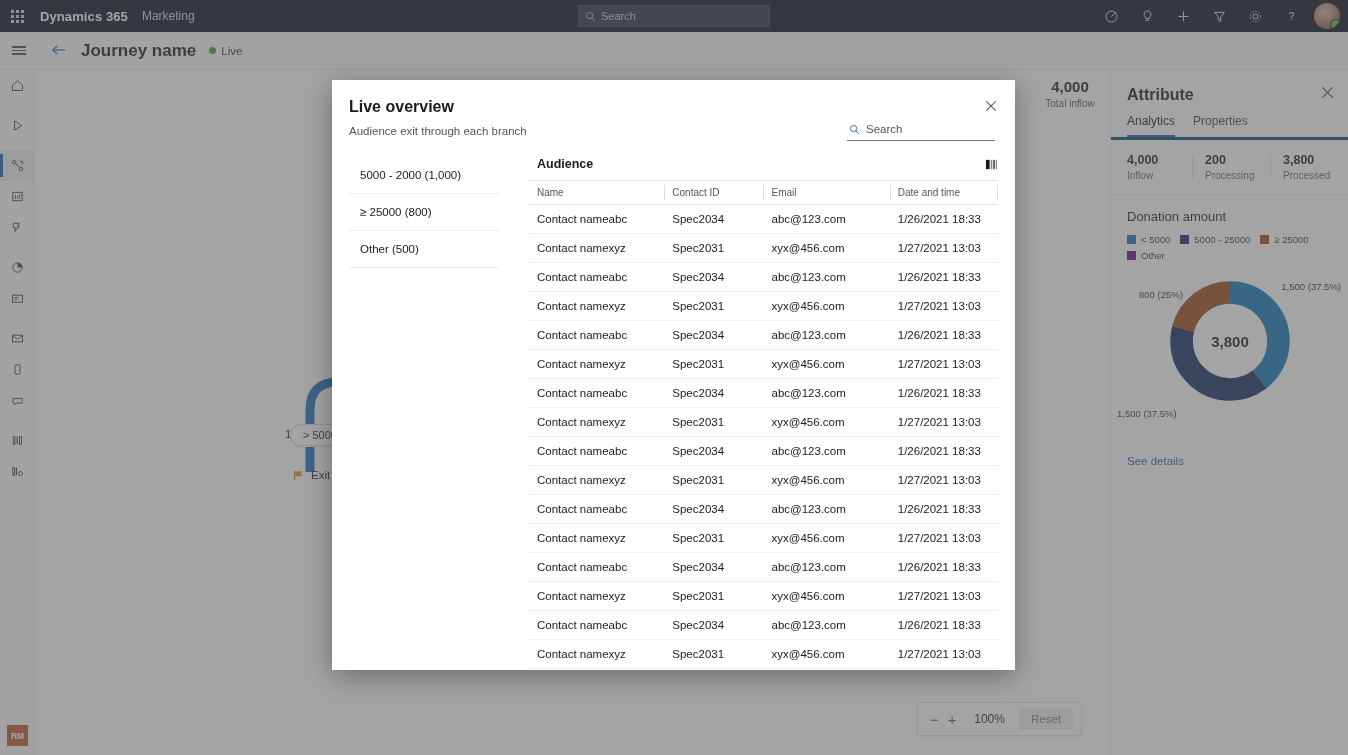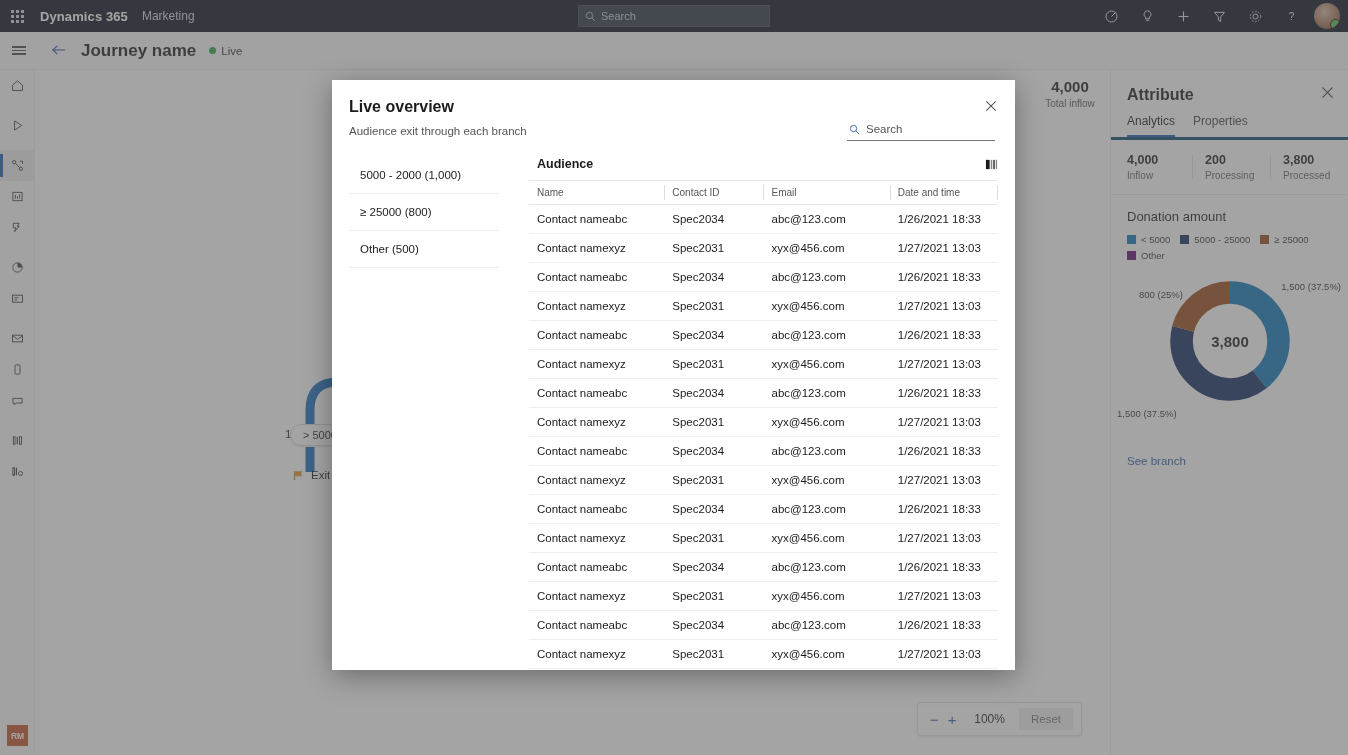--- a/index.html
+++ b/index.html
@@ -488,21 +488,21 @@
         <circle id="seg0" cx="21" cy="21" r="15.9" fill="none" stroke-width="7.4" transform="rotate(-90 21 21)" stroke="#1077bb" stroke-dasharray="39.435 60.467" stroke-dashoffset="0.000"></circle>
         <circle id="seg1" cx="21" cy="21" r="15.9" fill="none" stroke-width="7.4" transform="rotate(-90 21 21)" stroke="#122a63" stroke-dasharray="39.435 60.467" stroke-dashoffset="-39.435"></circle>
         <circle id="seg2" cx="21" cy="21" r="15.9" fill="none" stroke-width="7.4" transform="rotate(-90 21 21)" stroke="#9c4a1a" stroke-dasharray="21.032 78.871" stroke-dashoffset="-78.871"></circle>
       </svg>
       <div class="donut-center">3,800</div>
       <div class="donut-lbl lbl-a">1,500 (37.5%)</div>
       <div class="donut-lbl lbl-b">800 (25%)</div>
       <div class="donut-lbl lbl-c">1,500 (37.5%)</div>
     </div>
 
-    <div class="see-details">See branch</div>
+    <div class="see-details">See details</div>
   </div>
 
   <div class="scrim"></div>
 
   <div class="modal">
     <div class="modal-head">
       <div class="modal-title">Live overview</div>
       <div class="modal-sub">Audience exit through each branch</div>
       <div class="modal-close">
         <svg width="12" height="12" viewBox="0 0 14 14">

